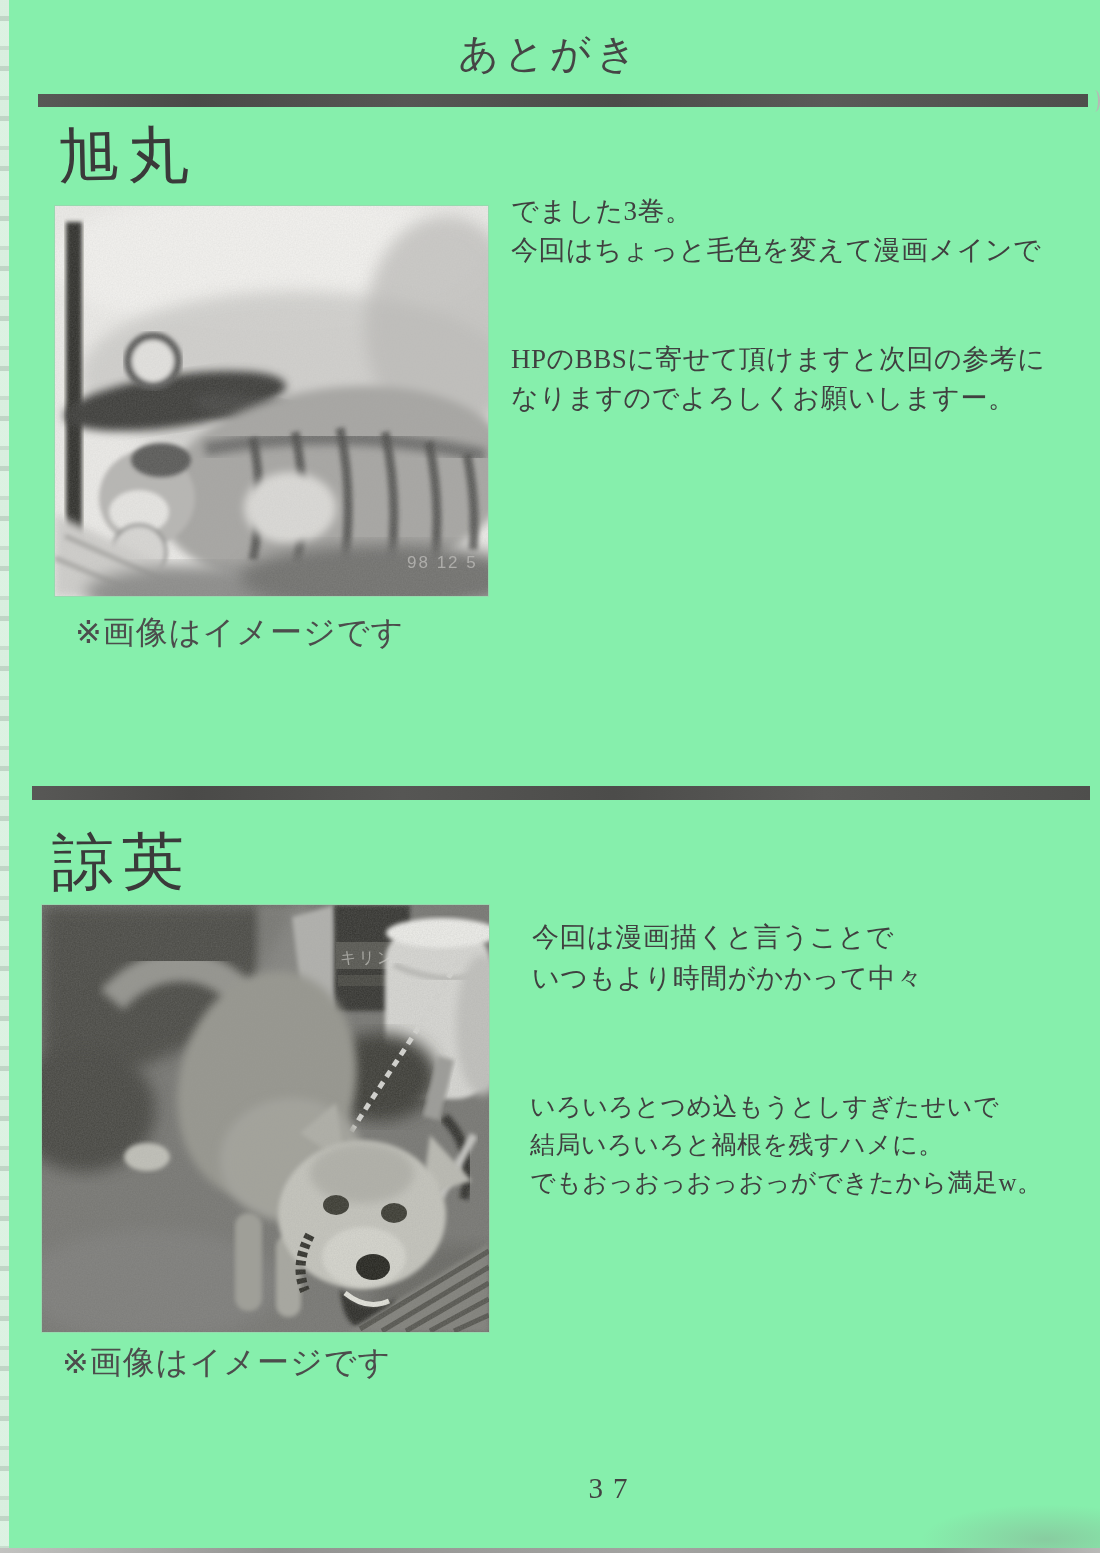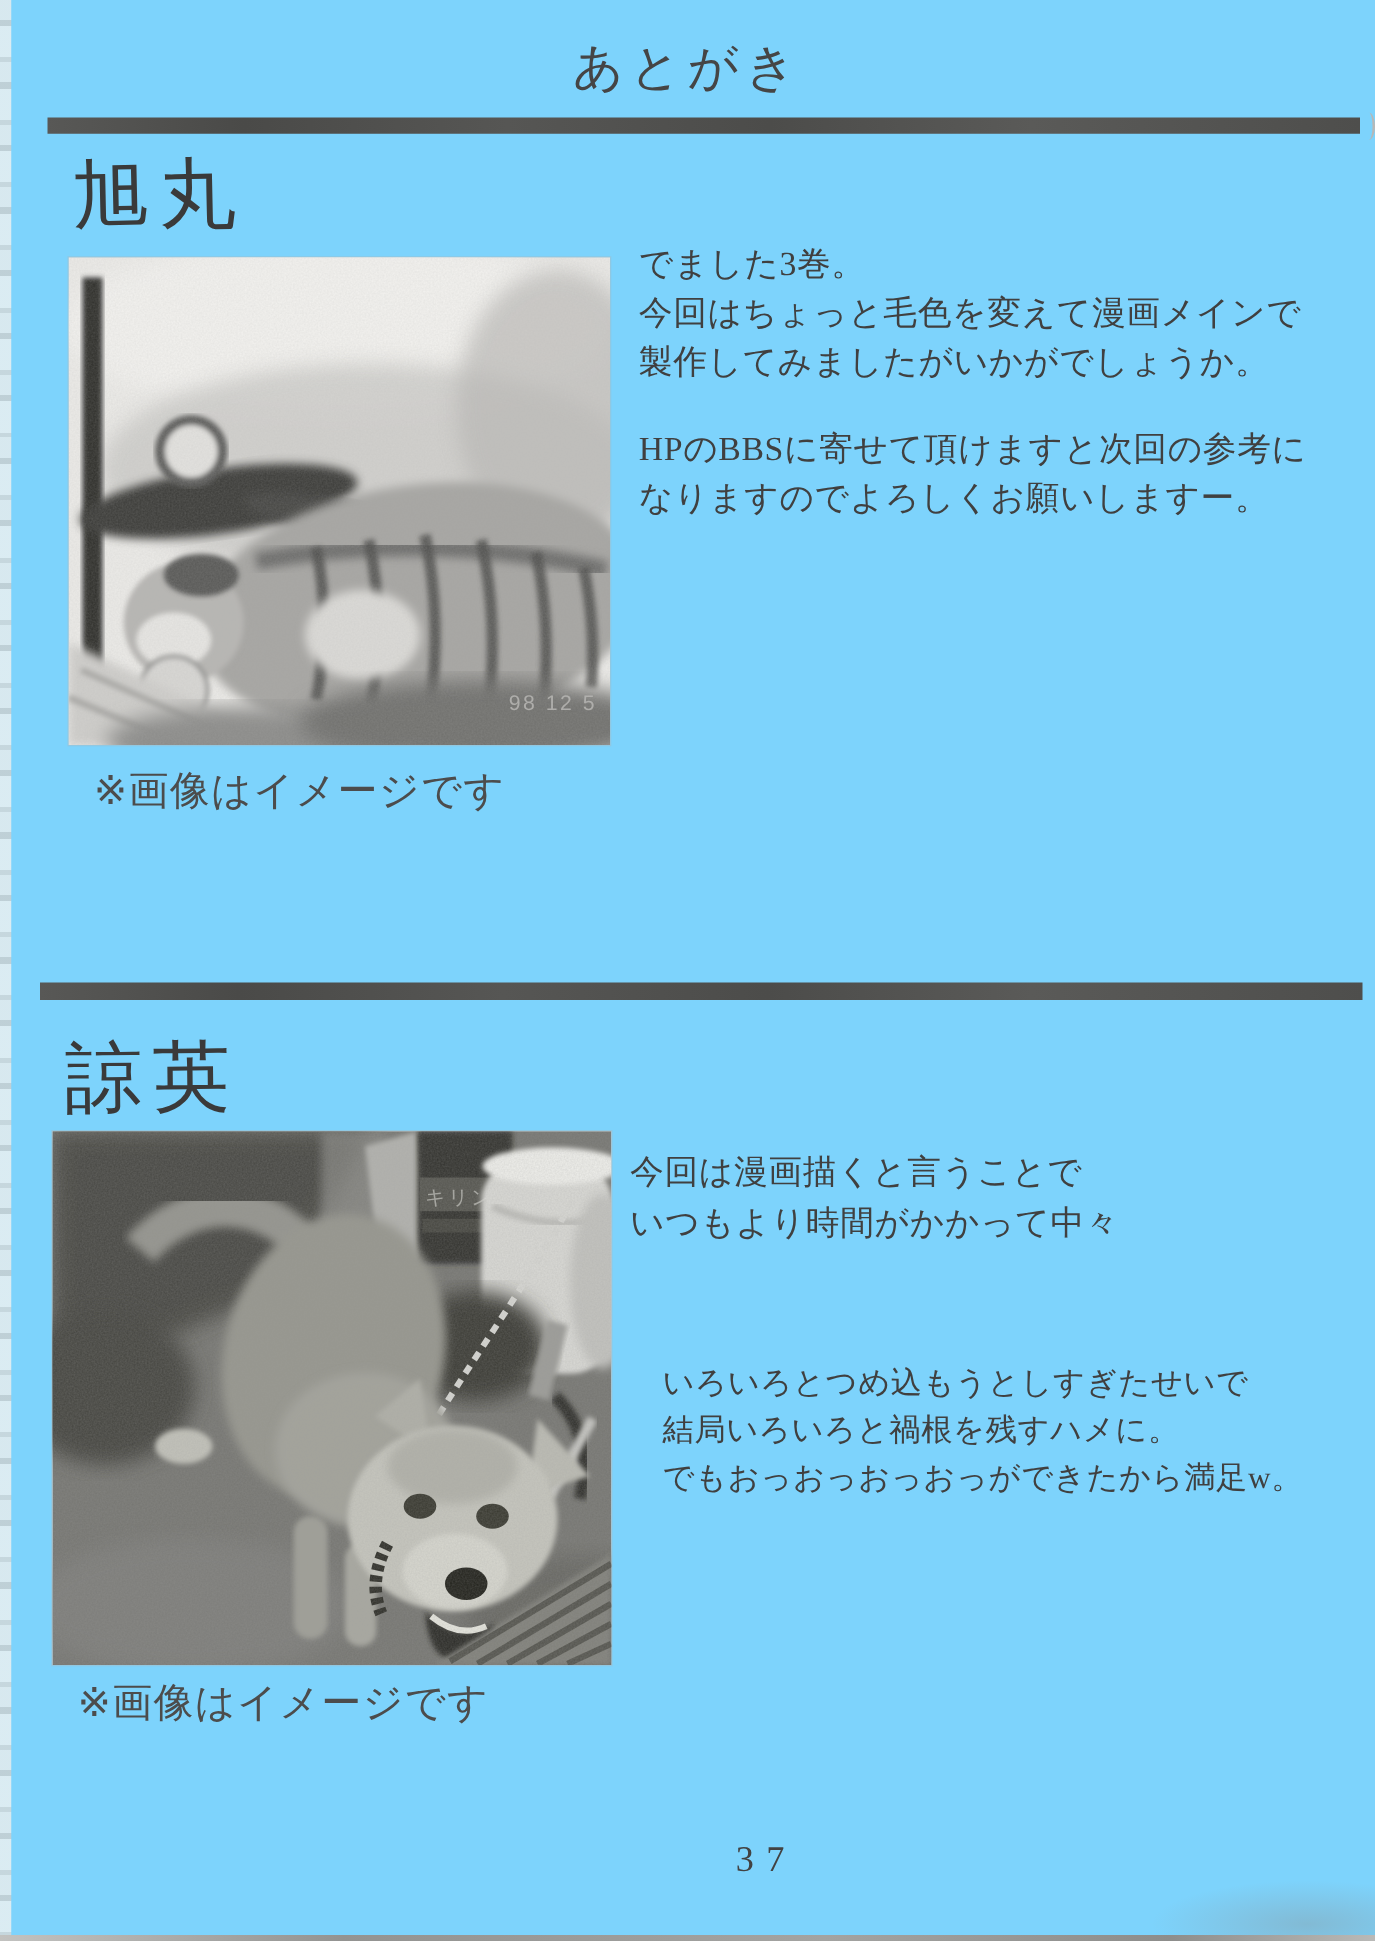--- a/index.html
+++ b/index.html
@@ -1,19 +1,19 @@
 <!DOCTYPE html>
 <html><head>
 <meta charset="utf-8">
 <style>
   html,body{margin:0;padding:0;background:#e9e9e7;}
   .page{
     position:relative;
     width:1100px;height:1553px;
-    background:#7dd3fc;
+    background:#86efac;
     overflow:hidden;
     font-family:"Liberation Sans","DejaVu Sans",sans-serif;
     color:#3c3c3c;
   }
   
   .edge-strip{
     position:absolute;left:0;top:0;width:9px;height:1553px;
     background:
       repeating-linear-gradient(180deg,
         #eeeeec 0 16px,#cfcfcd 16px 21px,#f2f2f0 21px 46px,#d8d8d6 46px 50px);
@@ -61,21 +61,21 @@
   }
   .caption1{left:75px;top:611px;}
   .caption2{left:62px;top:1341px;}
   .body-text{
     position:absolute;
     font-family:"Liberation Serif","DejaVu Serif",serif;
     font-size:27px;line-height:39px;color:#404040;letter-spacing:.5px;
   }
   .block1{left:511px;top:192px;}
   .block2{left:511px;top:340px;}
-  .block3{left:504px;top:917px;line-height:41px;}
+  .block3{left:532px;top:917px;line-height:41px;}
   .block4{left:530px;top:1088px;font-size:25px;line-height:38px;}
   .page-number{
     position:absolute;left:553px;top:1472px;width:120px;text-align:center;
     font-family:"Liberation Serif","DejaVu Serif",serif;
     font-size:29px;letter-spacing:10px;color:#424242;
   }
   .line{white-space:pre;}
 </style>
 </head>
 <body>
@@ -136,21 +136,20 @@
     <ellipse cx="330" cy="372" rx="145" ry="34" fill="#6f6f6d" filter="url(#cb8)"></ellipse>
     <text x="352" y="362" font-size="17" fill="#b8b7b4" opacity=".85" letter-spacing="2" font-family="'Liberation Sans',sans-serif">98 12 5</text>
     <rect width="433" height="390" filter="url(#cgrain)"></rect>
   </svg>
 
   <div class="photo-caption caption1">※画像はイメージです</div>
 
   <div class="body-text block1">
     <div class="line">でました3巻。</div>
     <div class="line">今回はちょっと毛色を変えて漫画メインで</div>
-    <div class="line">製作してみましたがいかがでしょうか。</div>
   </div>
 
   <div class="body-text block2">
     <div class="line">HPのBBSに寄せて頂けますと次回の参考に</div>
     <div class="line">なりますのでよろしくお願いしますー。</div>
   </div>
 
   <div class="rule-bar bar2"></div>
 
   <div class="author-name author2">諒英</div>

